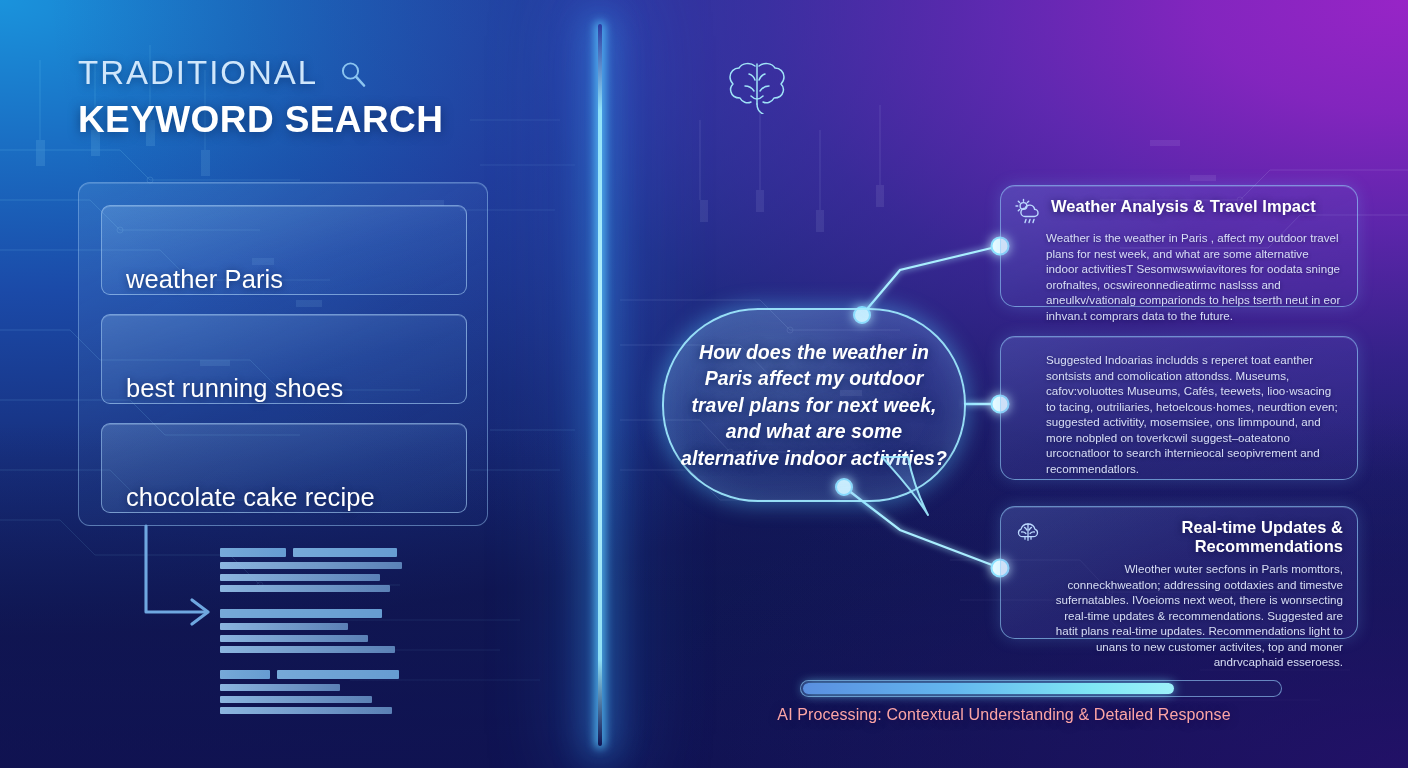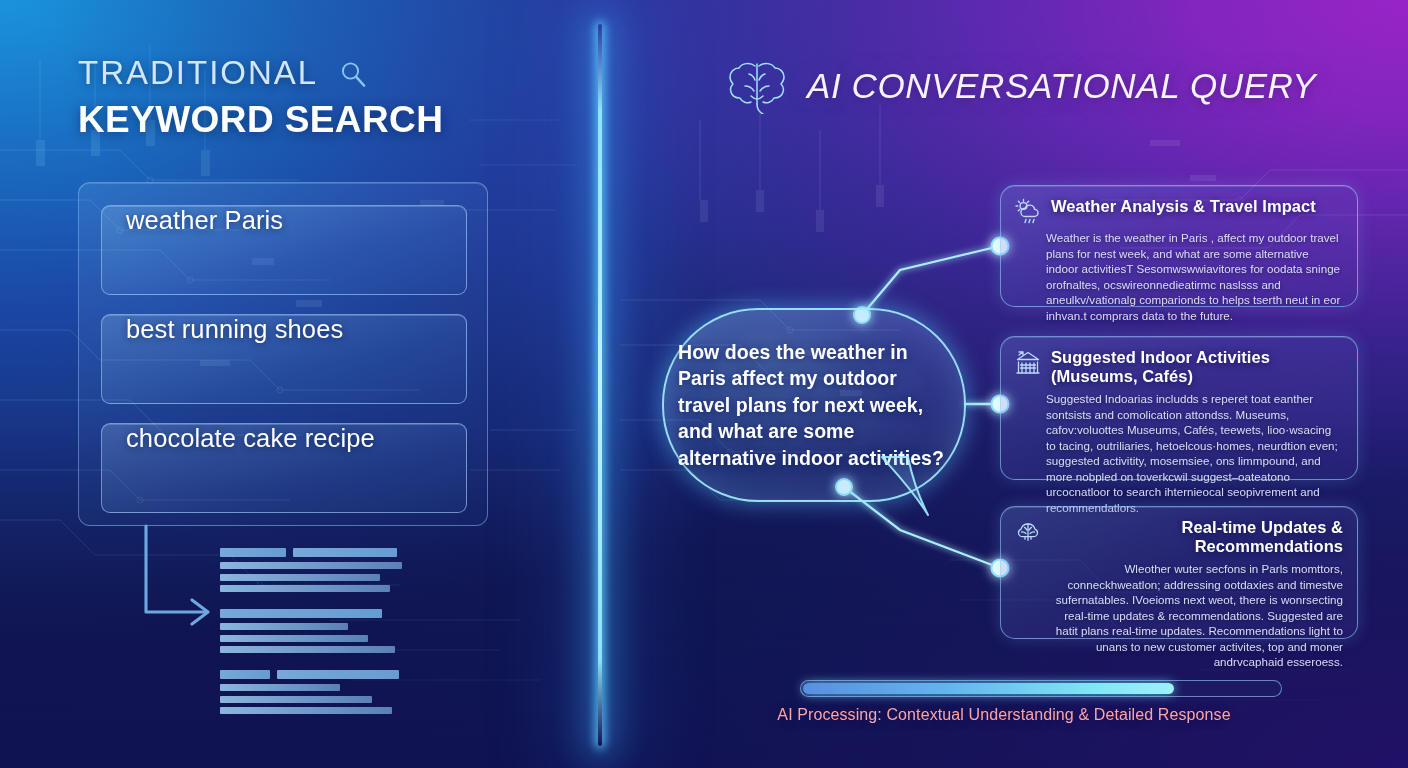--- a/index.html
+++ b/index.html
@@ -65,21 +65,21 @@
   .search-wrap{
     position:absolute;left:78px;top:182px;width:408px;height:342px;
     border:1px solid rgba(150,195,240,.48);border-radius:12px;
     background:linear-gradient(150deg, rgba(120,175,230,.19), rgba(70,125,205,.10) 55%, rgba(50,95,185,.07));
     box-shadow:inset 0 1px 0 rgba(190,225,255,.20);
   }
   .sbox{
     position:absolute;left:22px;width:364px;height:88px;
     border:1px solid rgba(165,205,245,.60);border-radius:9px;
     background:linear-gradient(165deg, rgba(150,195,240,.26), rgba(85,140,215,.15) 60%, rgba(60,110,195,.10));
-    display:flex;align-items:flex-start;
+    display:flex;align-items:flex-end;
     box-shadow:inset 0 1px 0 rgba(205,232,255,.24);
   }
   .sbox span{
     margin-left:24px;color:#ffffff;font-size:25.5px;font-weight:400;letter-spacing:.1px;
     text-shadow:0 1px 7px rgba(0,20,60,.6);
   }
   #sbox0{top:22px}
   #sbox1{top:131px}
   #sbox2{top:240px}
 
@@ -111,22 +111,22 @@
   
   .bubble{
     position:absolute;left:62px;top:308px;width:300px;height:190px;
     border-radius:96px;
     border:2px solid rgba(160,235,255,.92);
     background:radial-gradient(120% 130% at 35% 25%, rgba(150,220,255,.30), rgba(110,175,245,.17) 45%, rgba(85,120,215,.12));
     box-shadow:0 0 20px 4px rgba(90,200,255,.38), inset 0 0 34px rgba(140,215,255,.22);
     display:flex;align-items:center;justify-content:center;
   }
   .bubble-text{
-    width:272px;text-align:left;color:#ffffff;font-size:19.5px;font-weight:bold;line-height:1.36;
-    letter-spacing:.05px;text-shadow:0 1px 10px rgba(0,25,80,.75);
+    width:272px;text-align:center;color:#ffffff;font-size:19.5px;font-weight:bold;line-height:1.36;
+    letter-spacing:.05px;text-shadow:0 1px 10px rgba(0,25,80,.75);font-style:italic;
   }
   .bubble-tail{
     position:absolute;left:278px;top:455px;width:56px;height:64px;
   }
 
   
   .card{
     position:absolute;left:400px;width:358px;
     border:1.5px solid rgba(150,215,255,.58);border-radius:15px;
     background:linear-gradient(155deg, rgba(120,150,235,.26), rgba(95,95,200,.20) 45%, rgba(80,70,175,.17));
@@ -301,21 +301,20 @@
 
   <div class="panel-right">
 
     <div class="hdr-right">
       <svg class="brain-hdr" viewBox="0 0 64 56" fill="none" stroke="#9fe2f7" stroke-width="1.5" stroke-linecap="round" stroke-linejoin="round">
         <path d="M30 8c-5-4-13-3-16 2-5 0-9 4-9 9 0 3 1 5 3 7-2 2-3 5-2 8 1 4 5 6 9 6 2 4 7 6 11 4"></path>
         <path d="M34 8c5-4 13-3 16 2 5 0 9 4 9 9 0 3-1 5-3 7 2 2 3 5 2 8-1 4-5 6-9 6-2 4-7 6-11 4"></path>
         <path d="M32 6v40M24 16c3 1 5 3 6 6M40 16c-3 1-5 3-6 6M20 28c4 0 7 2 9 5M44 28c-4 0-7 2-9 5"></path>
         <path d="M26 38c2 2 4 3 6 3M38 38c-2 2-4 3-6 3M32 46c0 5 2 8 6 10"></path>
       </svg>
-      <div class="hdr-rtext">AI CONVERSATIONAL QUERY</div>
     </div>
 
     <svg class="conn" viewBox="0 0 808 768">
       <defs>
         <filter id="gl" x="-60%" y="-60%" width="220%" height="220%">
           <feGaussianBlur stdDeviation="3.4" result="b"></feGaussianBlur>
           <feMerge>
               <feMergeNode in="b"></feMergeNode>
               <feMergeNode in="SourceGraphic"></feMergeNode>
             </feMerge>
@@ -359,29 +358,20 @@
           <path d="M9.5 1.5v1.8M4.3 3.2l1.3 1.3M2 8h1.8M4.3 12.8l1.3-1.3M14.7 3.2l-1.3 1.3"></path>
           <path d="M11 18.5h9.2a3.6 3.6 0 0 0 .4-7.2 5 5 0 0 0-9.6-1 3.6 3.6 0 0 0 0 8.2Z"></path>
           <path d="M12 21.5l-1 3M16 21.5l-1 3M20 21.5l-1 3"></path>
         </svg>
         <div class="card-title">Weather Analysis &amp; Travel Impact</div>
       </div>
       <div class="card-body">Weather is the weather in Paris , affect my outdoor travel plans for nest week, and what are some alternative indoor activitiesT Sesomwswwiavitores for oodata sninge orofnaltes, ocswireonnedieatirmc naslsss and aneulkv/vationalg comparionds to helps tserth neut in eor inhvan.t comprars data to the future.</div>
     </div>
 
     <div class="card" id="card1">
-      <div class="card-head">
-        <svg class="card-icon" viewBox="0 0 28 28" fill="none" stroke="#bcd9ff" stroke-width="1.3" stroke-linecap="round" stroke-linejoin="round">
-          <path d="M3 24h22M4.5 24V13M23.5 24V13M14 3.5 3.5 10.5h21Z"></path>
-          <path d="M8 24V14M12 24V14M16 24V14M20 24V14"></path>
-          <path d="M5 6 L9 3 M5 3 h4 v3"></path>
-          <path d="M6.5 16h15M6.5 19h15"></path>
-        </svg>
-        <div class="card-title">Suggested Indoor Activities (Museums, Cafés)</div>
-      </div>
       <div class="card-body">Suggested Indoarias includds s reperet toat eanther sontsists and comolication attondss. Museums, cafov:voluottes Museums, Cafés, teewets, lioo·wsacing to tacing, outriliaries, hetoelcous·homes, neurdtion even; suggested activitity, mosemsiee, ons limmpound, and more nobpled on toverkcwil suggest–oateatono urcocnatloor to search ihternieocal seopivrement and recommendatlors.</div>
     </div>
 
     <div class="card" id="card2">
       <div class="card-head">
         <svg class="card-icon" viewBox="0 0 28 28" fill="none" stroke="#bcd9ff" stroke-width="1.3" stroke-linecap="round" stroke-linejoin="round">
           <path d="M14 5c-3.4 0-6.2 2.2-6.9 5.1-1.6.6-2.6 2-2.6 3.6 0 2.2 1.9 4 4.2 4h10.6c2.3 0 4.2-1.8 4.2-4 0-1.6-1-3-2.6-3.6C20.2 7.2 17.4 5 14 5Z"></path>
           <path d="M14 5v12.7M10.5 8.4c1 .6 1.8 1.5 2.2 2.6M17.5 8.4c-1 .6-1.8 1.5-2.2 2.6M7.6 13c1.6-.3 3.2.3 4.3 1.5M20.4 13c-1.6-.3-3.2.3-4.3 1.5"></path>
           <path d="M11 17.7v2.5M14 17.7v3.6M17 17.7v2.5"></path>
         </svg>

